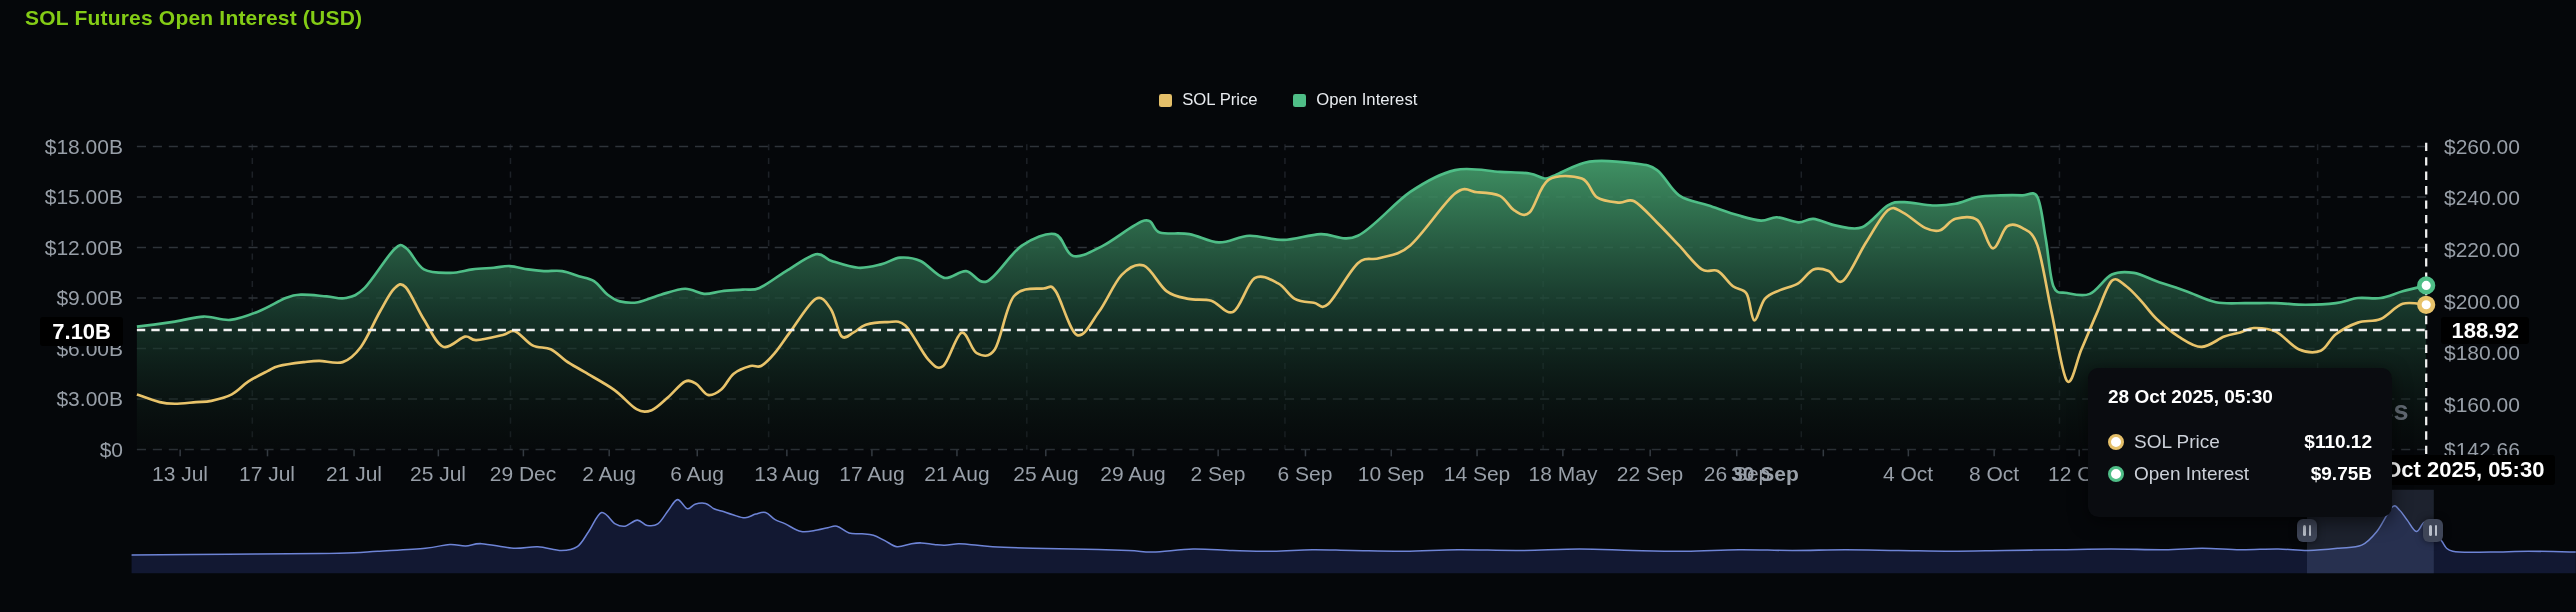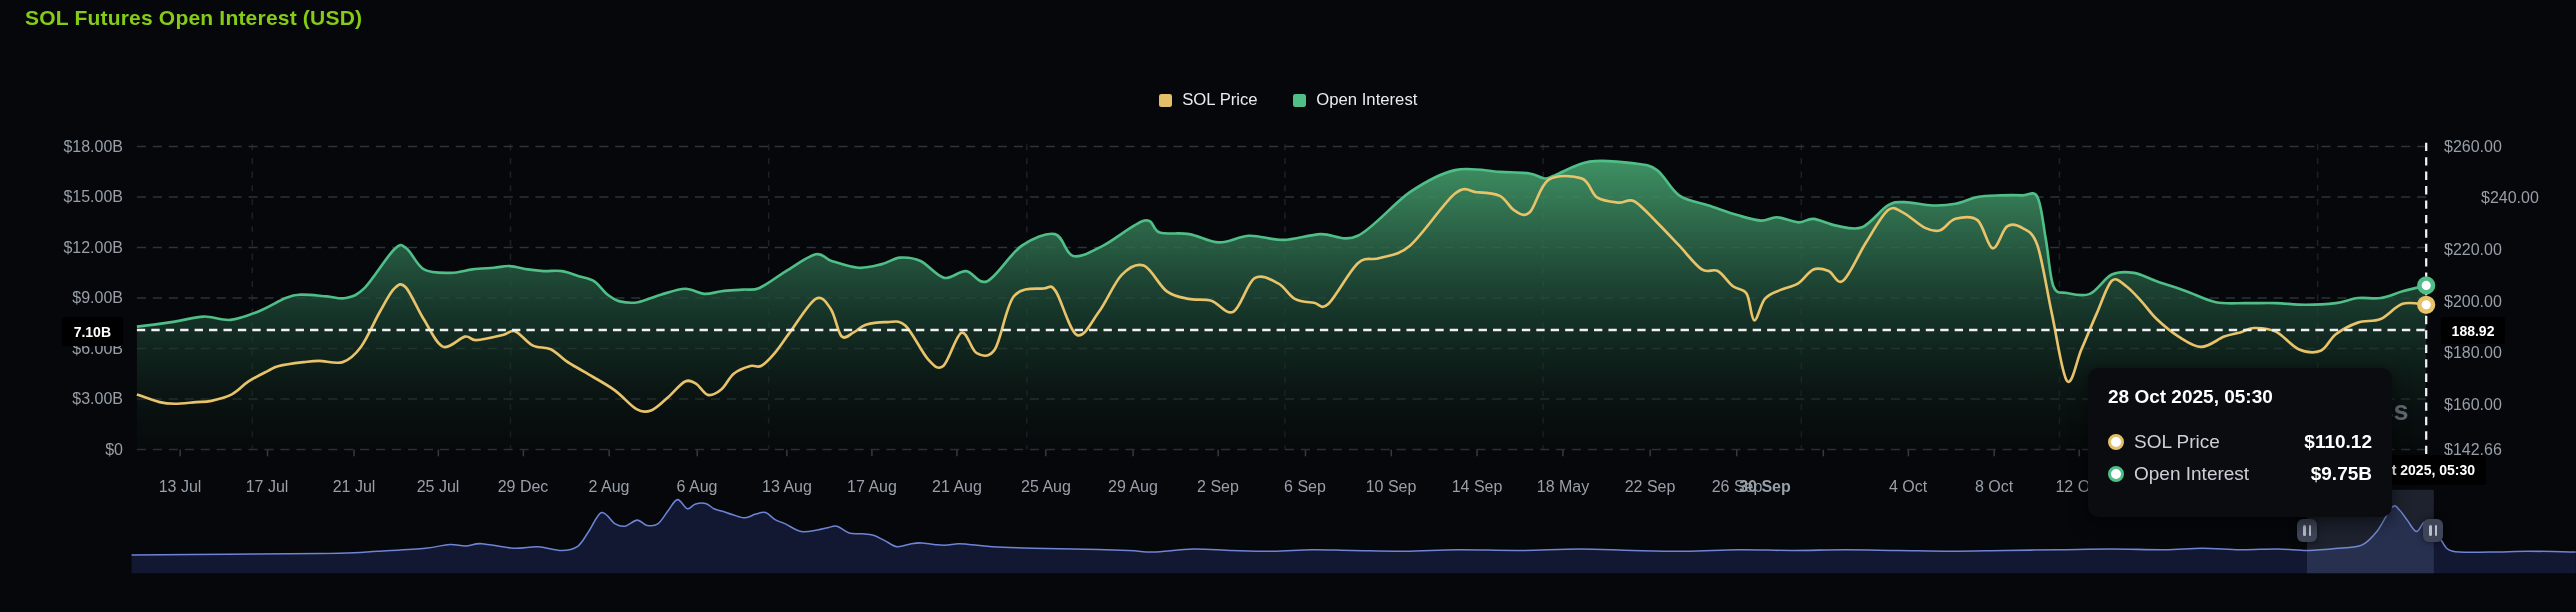--- a/index.html
+++ b/index.html
@@ -4,25 +4,25 @@
 <style>
   html,body{margin:0;padding:0;background:#05070a;}
   body{width:2576px;height:612px;position:relative;overflow:hidden;
        font-family:"Liberation Sans",sans-serif;-webkit-font-smoothing:antialiased;}
   .root{position:absolute;inset:0;background:#05070a;}
   .title{position:absolute;left:25px;top:6px;font-size:21px;font-weight:bold;color:#84cc16;letter-spacing:0.2px;}
   .legend{position:absolute;left:0;right:0;top:90px;display:flex;justify-content:center;gap:35px;}
   .legend-item{display:flex;align-items:center;gap:10.6px;cursor:pointer;}
   .legend-swatch{width:13px;height:13px;border-radius:2.3px;}
   .legend-label{font-size:16.7px;color:#e8ebef;}
-  .axis-label{position:absolute;font-size:16px;color:#989fa8;white-space:nowrap;}
+  .axis-label{position:absolute;font-size:21px;color:#989fa8;white-space:nowrap;}
   .axis-label.left{width:114px;text-align:right;transform:translateY(-50%);}
   .axis-label.right{transform:translateY(-50%);}
-  .axis-label.x{transform:translateX(-50%);top:462px;margin-top:16px;}
-  .cross-label{position:absolute;background:#000;color:#fff;font-weight:bold;font-size:14px;
+  .axis-label.x{transform:translateX(-50%);top:462px;}
+  .cross-label{position:absolute;background:#000;color:#fff;font-weight:bold;font-size:22px;
                border-radius:3px;display:flex;align-items:center;justify-content:center;white-space:nowrap;}
   .watermark{position:absolute;font-size:27px;font-weight:bold;color:#79818c;opacity:.8;z-index:3;}
   .tooltip{position:absolute;left:2088px;top:368px;width:304px;height:149px;background:#0a0c10;
            border-radius:10.6px;z-index:10;box-shadow:0 4.6px 18px rgba(0,0,0,.55);padding:18px 20px;box-sizing:border-box;}
   .tooltip-title{font-size:19px;font-weight:bold;color:#fff;margin-bottom:18px;}
   .tooltip-row{display:flex;align-items:center;gap:10px;height:32px;font-size:19px;color:#ccd1d9;}
   .tooltip-dot{width:10px;height:10px;border-radius:50%;background:#fff;border:3.8px solid #888;flex:0 0 auto;}
   .tooltip-value{margin-left:auto;color:#fff;font-weight:bold;}
   .nav-handle{position:absolute;top:519px;width:20px;height:23px;background:#3e4557;border-radius:6px;
               z-index:6;display:flex;align-items:center;justify-content:center;gap:3px;cursor:ew-resize;box-shadow:0 0 7.6px rgba(0,0,0,.5);}
@@ -111,21 +111,21 @@
 
   <div id="axis-labels">
       <div class="axis-label left" style="left: 9px; top: 147px;">$18.00B</div>
       <div class="axis-label left" style="left: 9px; top: 197px;">$15.00B</div>
       <div class="axis-label left" style="left: 9px; top: 248px;">$12.00B</div>
       <div class="axis-label left" style="left: 9px; top: 298px;">$9.00B</div>
       <div class="axis-label left" style="left: 9px; top: 349px;">$6.00B</div>
       <div class="axis-label left" style="left: 9px; top: 399px;">$3.00B</div>
       <div class="axis-label left" style="left: 9px; top: 450px;">$0</div>
       <div class="axis-label right" style="left: 2444px; top: 147px;">$260.00</div>
-      <div class="axis-label right" style="left: 2444px; top: 198px; margin-left: 37px;">$240.00</div>
+      <div class="axis-label right" style="left: 2444px; top: 198px;">$240.00</div>
       <div class="axis-label right" style="left: 2444px; top: 250px;">$220.00</div>
       <div class="axis-label right" style="left: 2444px; top: 302px;">$200.00</div>
       <div class="axis-label right" style="left: 2444px; top: 353px;">$180.00</div>
       <div class="axis-label right" style="left: 2444px; top: 405px;">$160.00</div>
       <div class="axis-label right" style="left: 2444px; top: 450px;">$142.66</div>
       <div class="axis-label x" style="left: 180px;">13 Jul</div>
       <div class="axis-label x" style="left: 267px;">17 Jul</div>
       <div class="axis-label x" style="left: 354px;">21 Jul</div>
       <div class="axis-label x" style="left: 438px;">25 Jul</div>
       <div class="axis-label x" style="left: 523px;">29 Dec</div>

